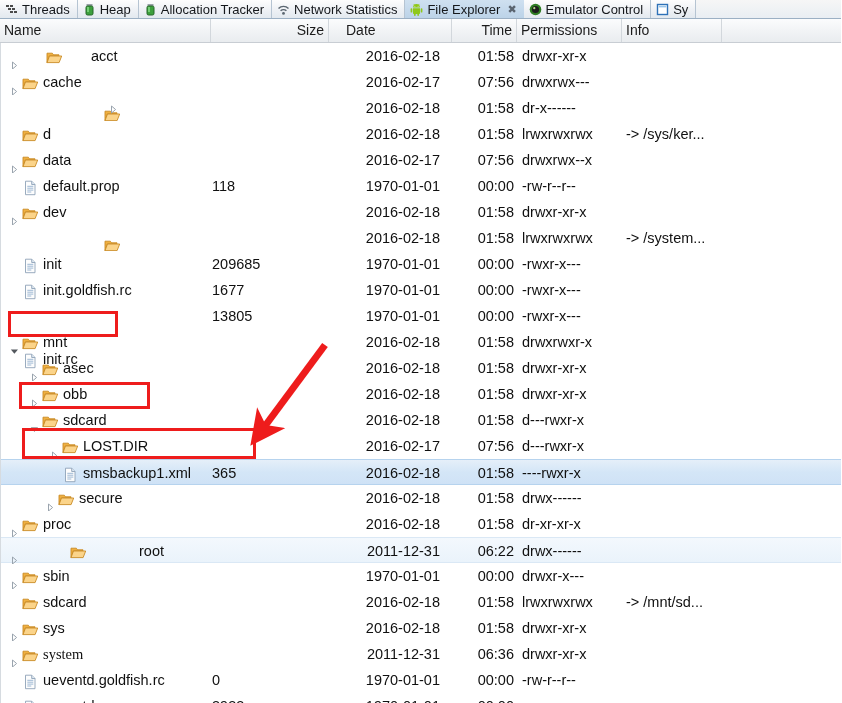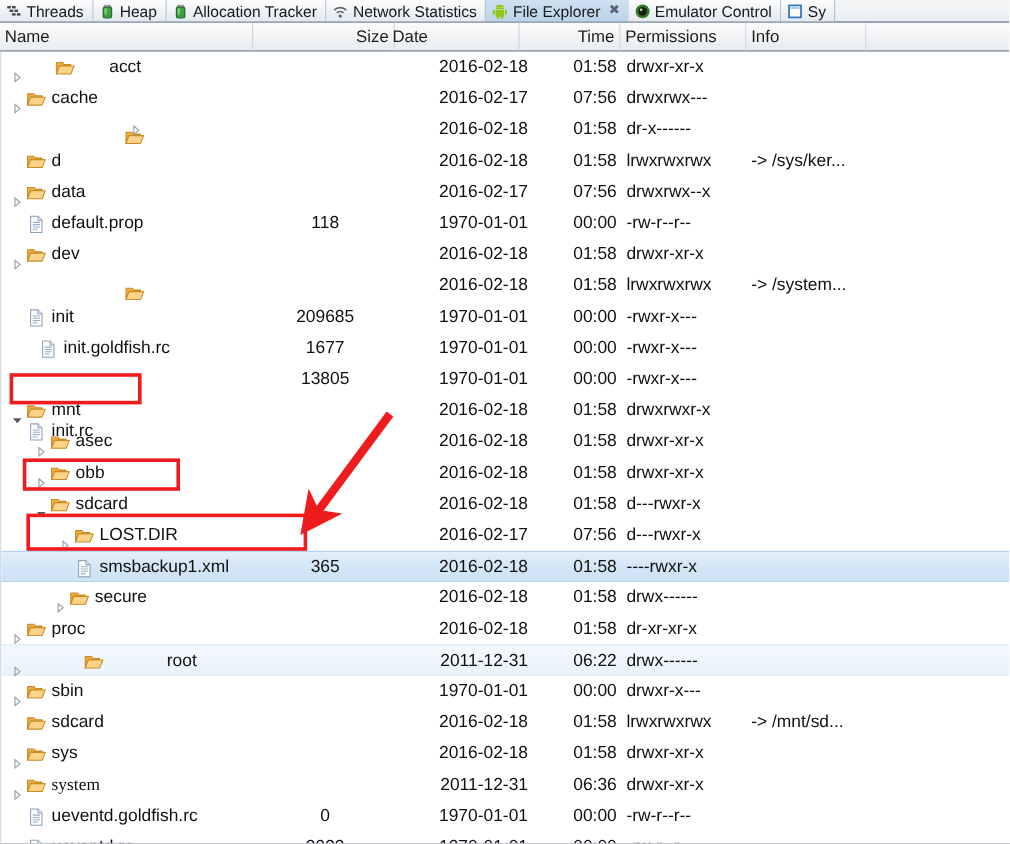--- a/index.html
+++ b/index.html
@@ -112,21 +112,21 @@
     box-sizing: border-box;
   }
   .row.hov {
     background: linear-gradient(to bottom, #f3f8fd 0%, #eaf3fb 100%);
     border-top: 1px solid #dae8f5;
     border-bottom: 1px solid #dae8f5;
     box-sizing: border-box;
   }
   .cell { position: absolute; top: 0; height: 26px; overflow: hidden; }
   .c-name { left: 0; width: 211px; display: flex; align-items: center; }
-  .c-size { left: 211px; width: 118px; text-align: center; padding-right: 4px; }
+  .c-size { left: 211px; width: 118px; text-align: left; padding-right: 4px; }
   .c-date { left: 333px; width: 106px; text-align: right; padding-right: 4px;}
   .c-time { left: 443px; width: 70px; text-align: right; padding-right: 4px;}
   .c-perm { left: 521px; width: 100px; }
   .c-info { left: 625px; width: 210px; }
 
   .twisty {
     width: 11px; height: 11px;
     flex: none;
     margin-right: 2px;
     position: relative;
@@ -244,21 +244,21 @@
             <rect x="2.8" y="2.8" width="7.4" height="1.6" fill="#9cc6ea"></rect>
           </svg>
         </span>
         <span class="tab-label">Sy</span>
       </div>
     </div>
 
   <div class="colhead">
       <div class="ch" style="left: 0px; width: 211px;">Name</div>
       <div class="ch right" style="left: 211px; width: 118px;">Size</div>
-      <div class="ch" style="left: 323px; width: 110px;">Date</div>
+      <div class="ch" style="left: 342px; width: 110px;">Date</div>
       <div class="ch right" style="left: 439px; width: 78px;">Time</div>
       <div class="ch" style="left: 517px; width: 105px;">Permissions</div>
       <div class="ch" style="left: 622px; width: 100px;">Info</div>
       <div class="ch" style="left: 722px; width: 120px; border-right: none;"></div>
     </div>
 
   <div class="list">
       <div class="row">
         <div class="cell c-name" style="padding-left: 8px; gap: 24px;">
           <span class="twisty">
@@ -420,21 +420,21 @@
             </svg></span>
           <span class="nm">init</span>
         </div>
         <div class="cell c-size">209685</div>
         <div class="cell c-date">1970-01-01</div>
         <div class="cell c-time">00:00</div>
         <div class="cell c-perm">-rwxr-x---</div>
         <div class="cell c-info"></div>
       </div>
       <div class="row">
-        <div class="cell c-name" style="padding-left: 18px;">
+        <div class="cell c-name" style="padding-left: 8px;">
           <span class="twisty"></span>
           <span class="ficon"><svg width="17" height="16" viewBox="0 0 17 16">
               <path d="M3.5 1.2h6.2l3.3 3.3v10.2H3.5z" fill="#fdfdfd" stroke="#8fa3b8" stroke-width="0.9" stroke-linejoin="round"></path>
               <path d="M9.7 1.2v3.3h3.3" fill="#dfe8f1" stroke="#8fa3b8" stroke-width="0.9" stroke-linejoin="round"></path>
               <g stroke="#93b0cf" stroke-width="0.9">
                 <path d="M5.3 6.3h6"></path>
                 <path d="M5.3 8.2h6"></path>
                 <path d="M5.3 10.1h6"></path>
                 <path d="M5.3 12h4"></path>
               </g>

